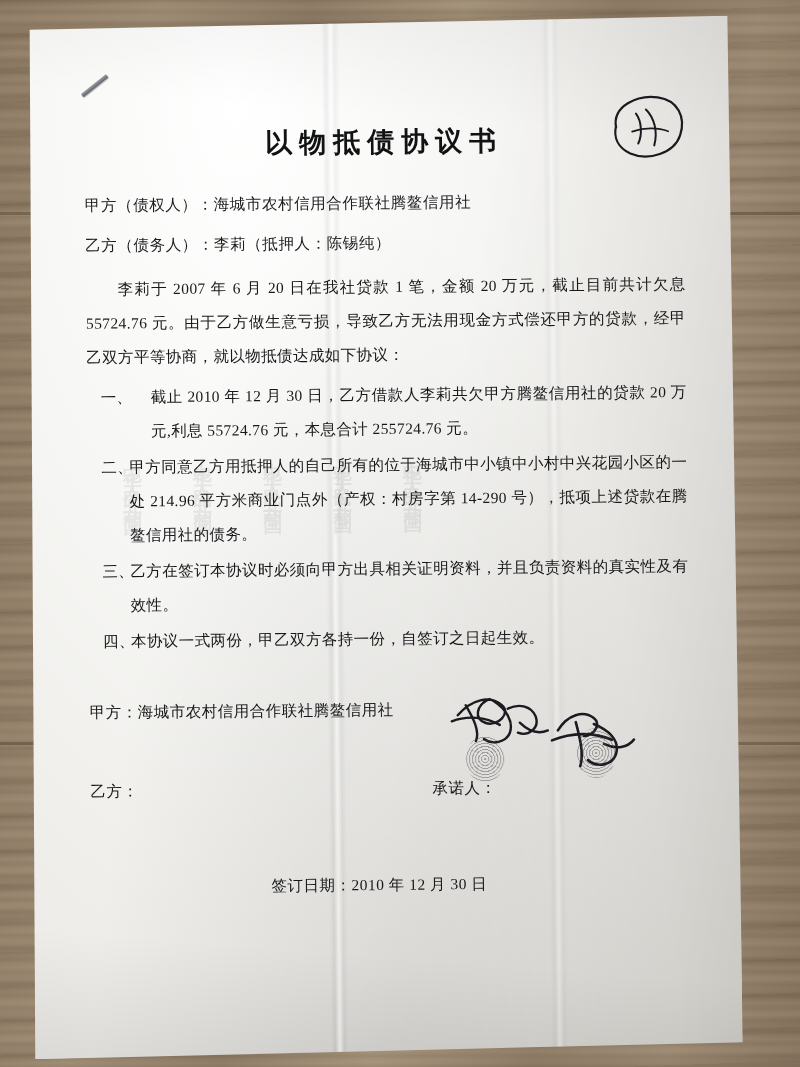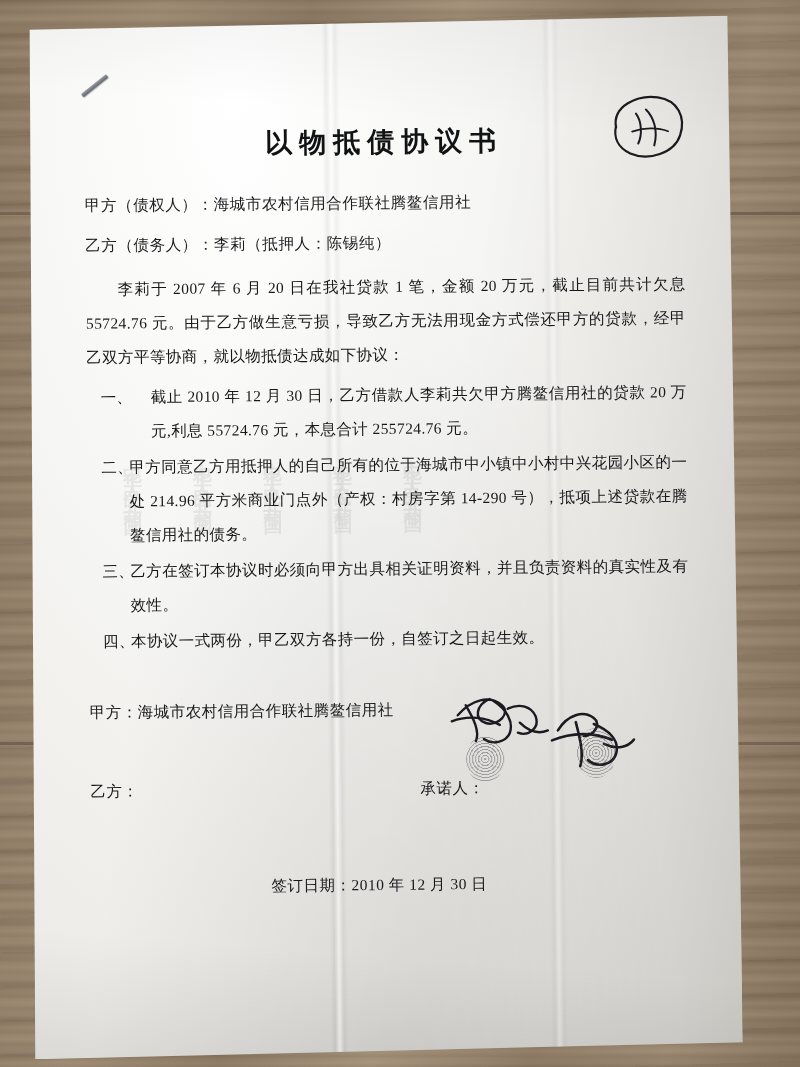--- a/index.html
+++ b/index.html
@@ -158,21 +158,21 @@
   .sig-a { font-size: 15.5px; letter-spacing: 0.5px; }
   .sig-b {
     margin-top: 58px;
     font-size: 15.5px;
     letter-spacing: 0.5px;
     position: relative;
     height: 40px;
   }
   .promiser {
     position: absolute;
-    left: 330px;
+    left: 342px;
     top: 0;
     font-family: Liberation Mono, monospace;
   }
   .sign-date {
     margin-top: 56px;
     font-size: 15.5px;
     letter-spacing: 0.5px;
     padding-left: 180px;
   }
 

